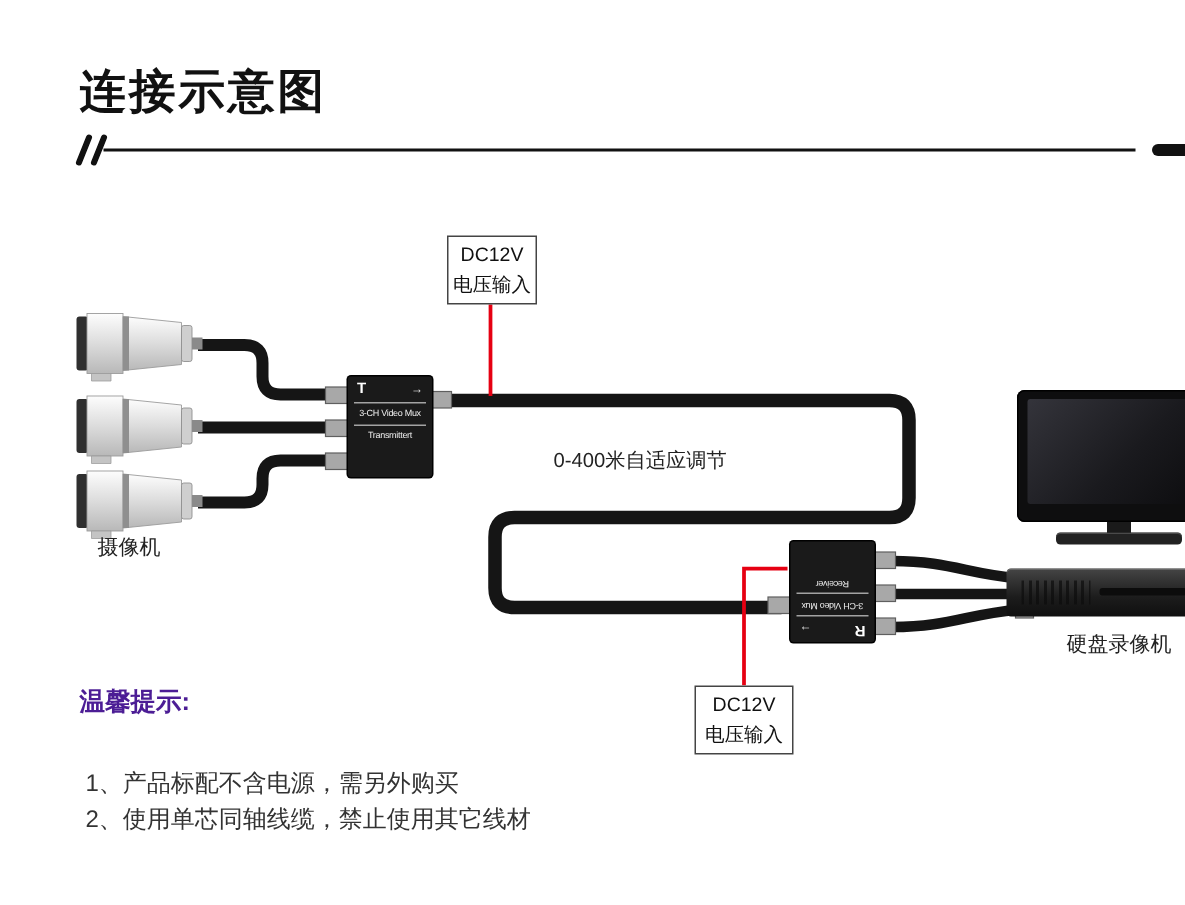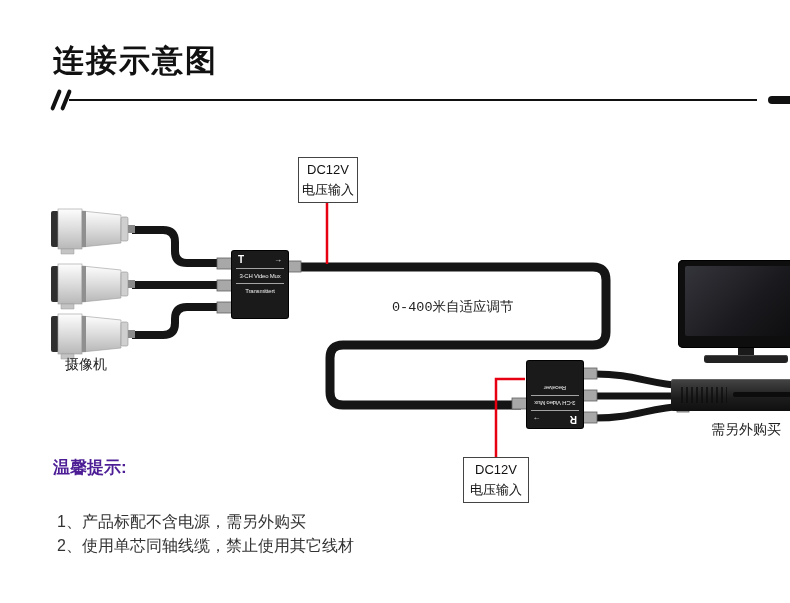--- a/index.html
+++ b/index.html
@@ -33,21 +33,21 @@
   .dev-head{display:flex;justify-content:space-between;align-items:center;padding:3px 6px 0 6px;
             font-size:10px;font-weight:bold;line-height:12px;}
   .dev-arrow{font-size:8px;font-weight:normal;opacity:.9;}
   .dev-divider{height:1px;background:rgba(255,255,255,.6);margin:2px 4px;}
   .dev-line{font-size:6px;text-align:center;white-space:nowrap;padding:2px 0;letter-spacing:-0.2px;color:#eee;}
   .transmitter{left:197px;top:251px;}
   .receiver{left:492px;top:361px;}
 
   .diagram-label{position:absolute;font-size:14px;color:#222;z-index:3;}
   .label-camera{left:30px;top:356px;}
-  .label-cable{left:357px;top:298px;font-size:13.5px;font-family:Liberation Mono, monospace;}
+  .label-cable{left:334px;top:298px;font-size:13.5px;}
   .label-dvr{left:676px;top:421px;}
 
   
   .monitor{position:absolute;left:643px;top:260px;width:136px;height:103px;z-index:2;}
   .mon-bezel{position:absolute;left:0;top:0;width:136px;height:88px;background:#0e0e0f;border-radius:5px;
              box-shadow:inset 0 0 0 1px #000;}
   .mon-screen{position:absolute;left:7px;top:6px;width:122px;height:70px;
               background:linear-gradient(135deg,#34343b 0%,#1a1a1e 55%,#0b0b0d 100%);border-radius:2px;}
   .mon-neck{position:absolute;left:60px;top:88px;width:16px;height:8px;background:#1a1a1a;}
   .mon-base{position:absolute;left:26px;top:95px;width:84px;height:8px;background:#222;border-radius:3px;
@@ -173,19 +173,19 @@
   </div>
 
   <div class="dvr">
     <div class="dvr-vents"></div>
     <div class="dvr-stripe"></div>
     <div class="dvr-knob"></div>
   </div>
 
   <div class="diagram-label label-camera">摄像机</div>
   <div class="diagram-label label-cable">0-400米自适应调节</div>
-  <div class="diagram-label label-dvr">需另外购买</div>
+  <div class="diagram-label label-dvr">硬盘录像机</div>
 
   <div class="tips-title">温馨提示:</div>
   <div class="tip-line tip-1">1、产品标配不含电源，需另外购买</div>
   <div class="tip-line tip-2">2、使用单芯同轴线缆，禁止使用其它线材</div>
 
 </div>
 
 </body></html>

